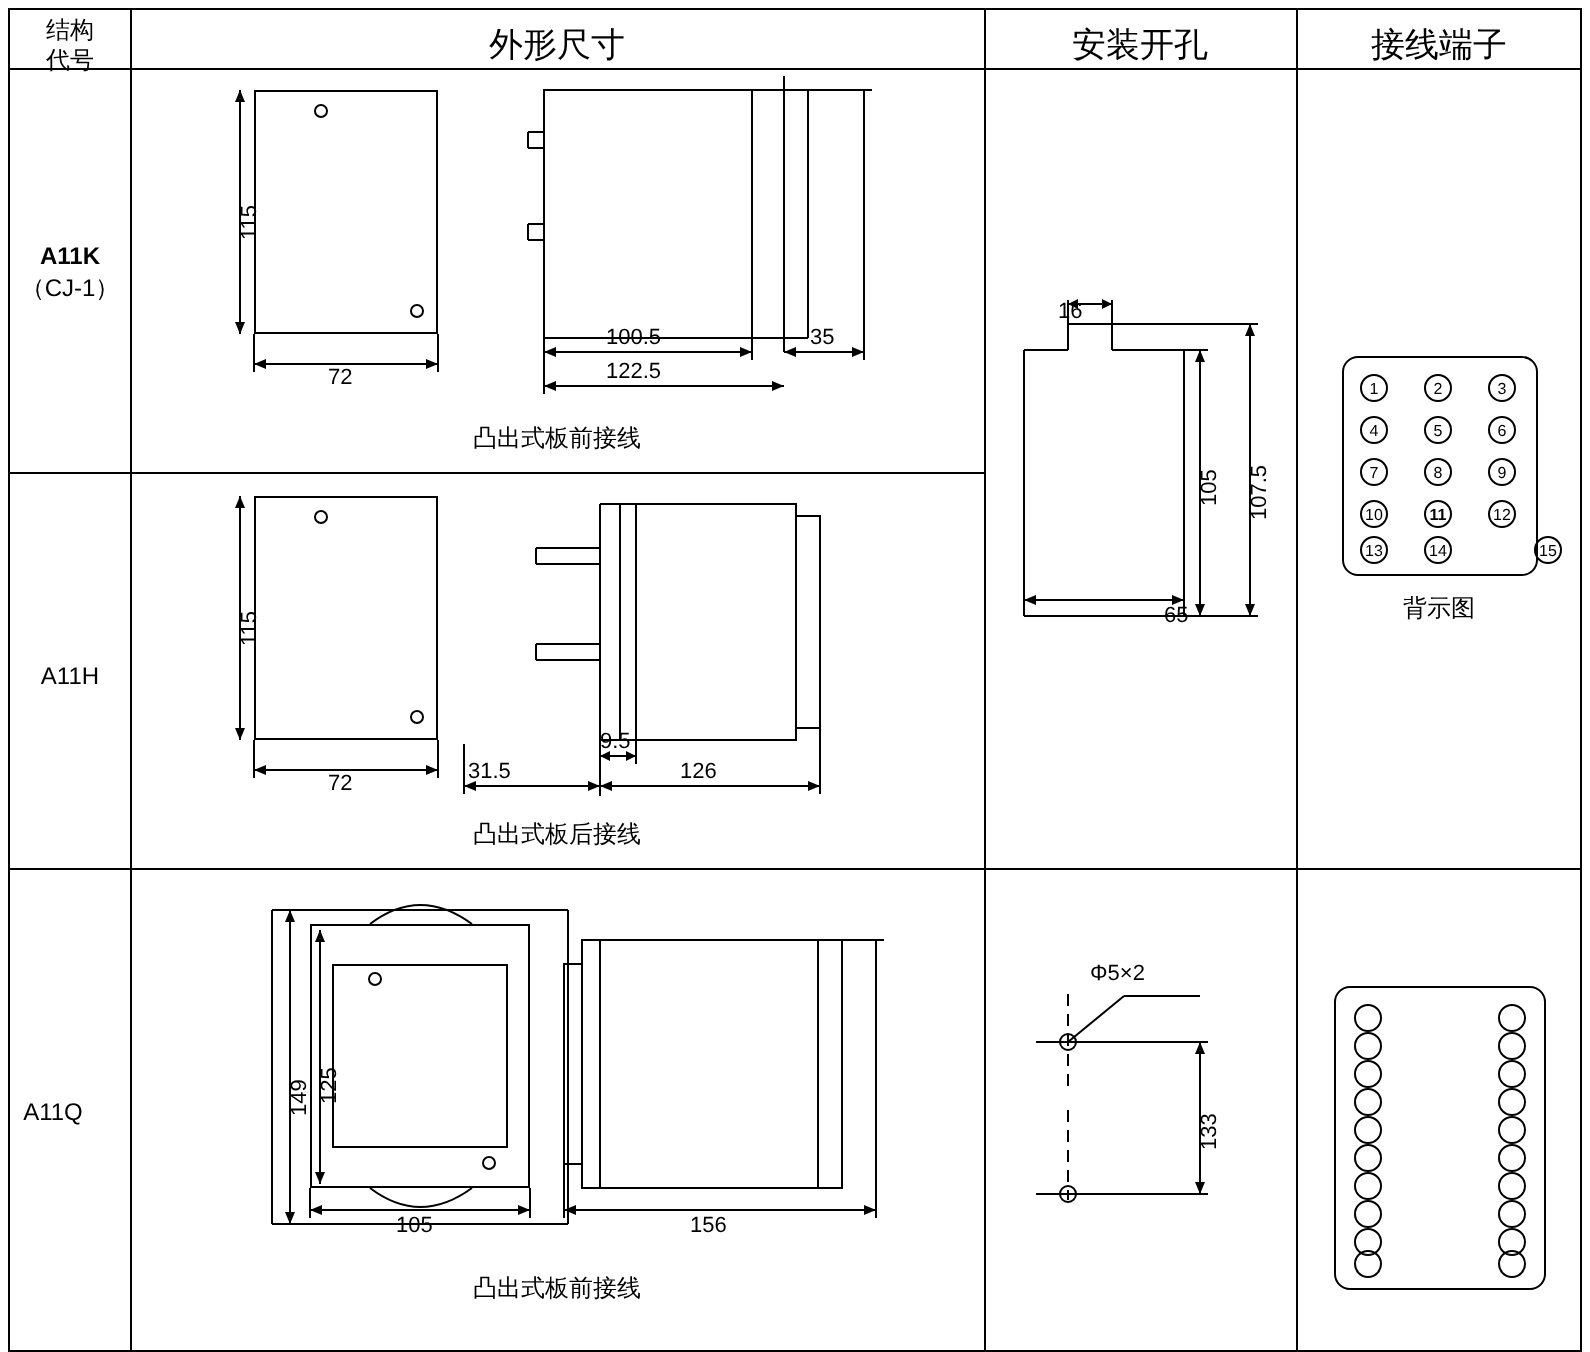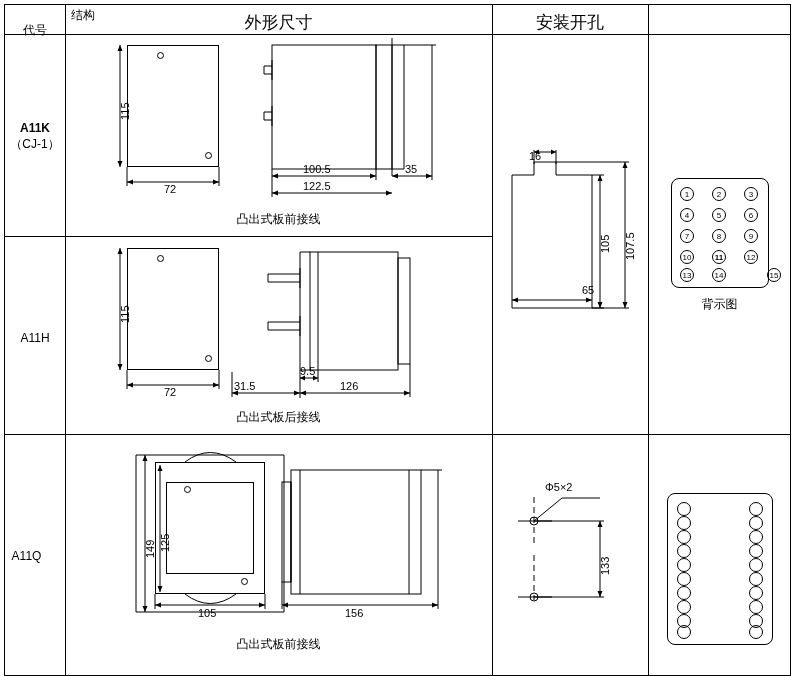--- a/index.html
+++ b/index.html
@@ -37,24 +37,25 @@
   <div class="vline" style="left:65px;top:4px;height:671px;"></div>
   <div class="vline" style="left:492px;top:4px;height:671px;"></div>
   <div class="vline" style="left:648px;top:4px;height:671px;"></div>
 
   <div class="hline" style="left:4px;top:34px;width:787px;"></div>
 
   <div class="hline" style="left:4px;top:236px;width:488px;"></div>
   <div class="hline" style="left:4px;top:434px;width:488px;"></div>
   <div class="hline" style="left:492px;top:434px;width:299px;"></div>
 
-  <div class="hdr" style="left:6px;top:7px;width:58px;font-size:12px;margin-left:48px;">结构</div>
+  <div class="hdr" style="left:6px;top:7px;width:58px;font-size:12px;">结构</div>
   <div class="hdr" style="left:6px;top:22px;width:58px;font-size:12px;">代号</div>
   <div class="hdr" style="left:66px;top:11px;width:425px;">外形尺寸</div>
   <div class="hdr" style="left:493px;top:11px;width:154px;">安装开孔</div>
+  <div class="hdr" style="left:649px;top:11px;width:141px;">接线端子</div>
 
   <div class="cell-label" style="left:6px;top:120px;width:58px;font-weight:bold;">A11K</div>
   <div class="cell-label" style="left:6px;top:136px;width:58px;">（CJ-1）</div>
   <div class="cell-label" style="left:6px;top:330px;width:58px;">A11H</div>
   <div class="cell-label" style="left:6px;top:548px;width:41px;">A11Q</div>
 
   <div class="caption" style="left:66px;top:211px;width:425px;">凸出式板前接线</div>
   <div class="caption" style="left:66px;top:409px;width:425px;">凸出式板后接线</div>
   <div class="caption" style="left:66px;top:636px;width:425px;">凸出式板前接线</div>
 
@@ -253,21 +254,21 @@
       <line x1="592" y1="308" x2="629" y2="308"></line>
 
       <line x1="512" y1="300" x2="592" y2="300"></line>
       <polygon points="512,300 518,297.5 518,302.5" fill="#000" stroke="none"></polygon>
       <polygon points="592,300 586,297.5 586,302.5" fill="#000" stroke="none"></polygon>
     </g>
   </svg>
   <div class="dim" style="left:529px;top:150px;">16</div>
   <div class="dimv" style="left:599px;top:253px;">105</div>
   <div class="dimv" style="left:624px;top:260px;">107.5</div>
-  <div class="dim" style="left:537px;top:284px;padding-left:45px;">65</div>
+  <div class="dim" style="left:537px;top:302px;padding-left:45px;">65</div>
 
   <svg width="795" height="676" style="pointer-events:none;">
     <g stroke="#000" stroke-width="1" fill="none">
 
       <line x1="534" y1="497" x2="534" y2="545" stroke-dasharray="6,4"></line>
       <line x1="534" y1="555" x2="534" y2="600" stroke-dasharray="6,4"></line>
       <line x1="518" y1="521" x2="552" y2="521"></line>
       <line x1="518" y1="597" x2="552" y2="597"></line>
 
       <circle cx="534" cy="521" r="4"></circle>

